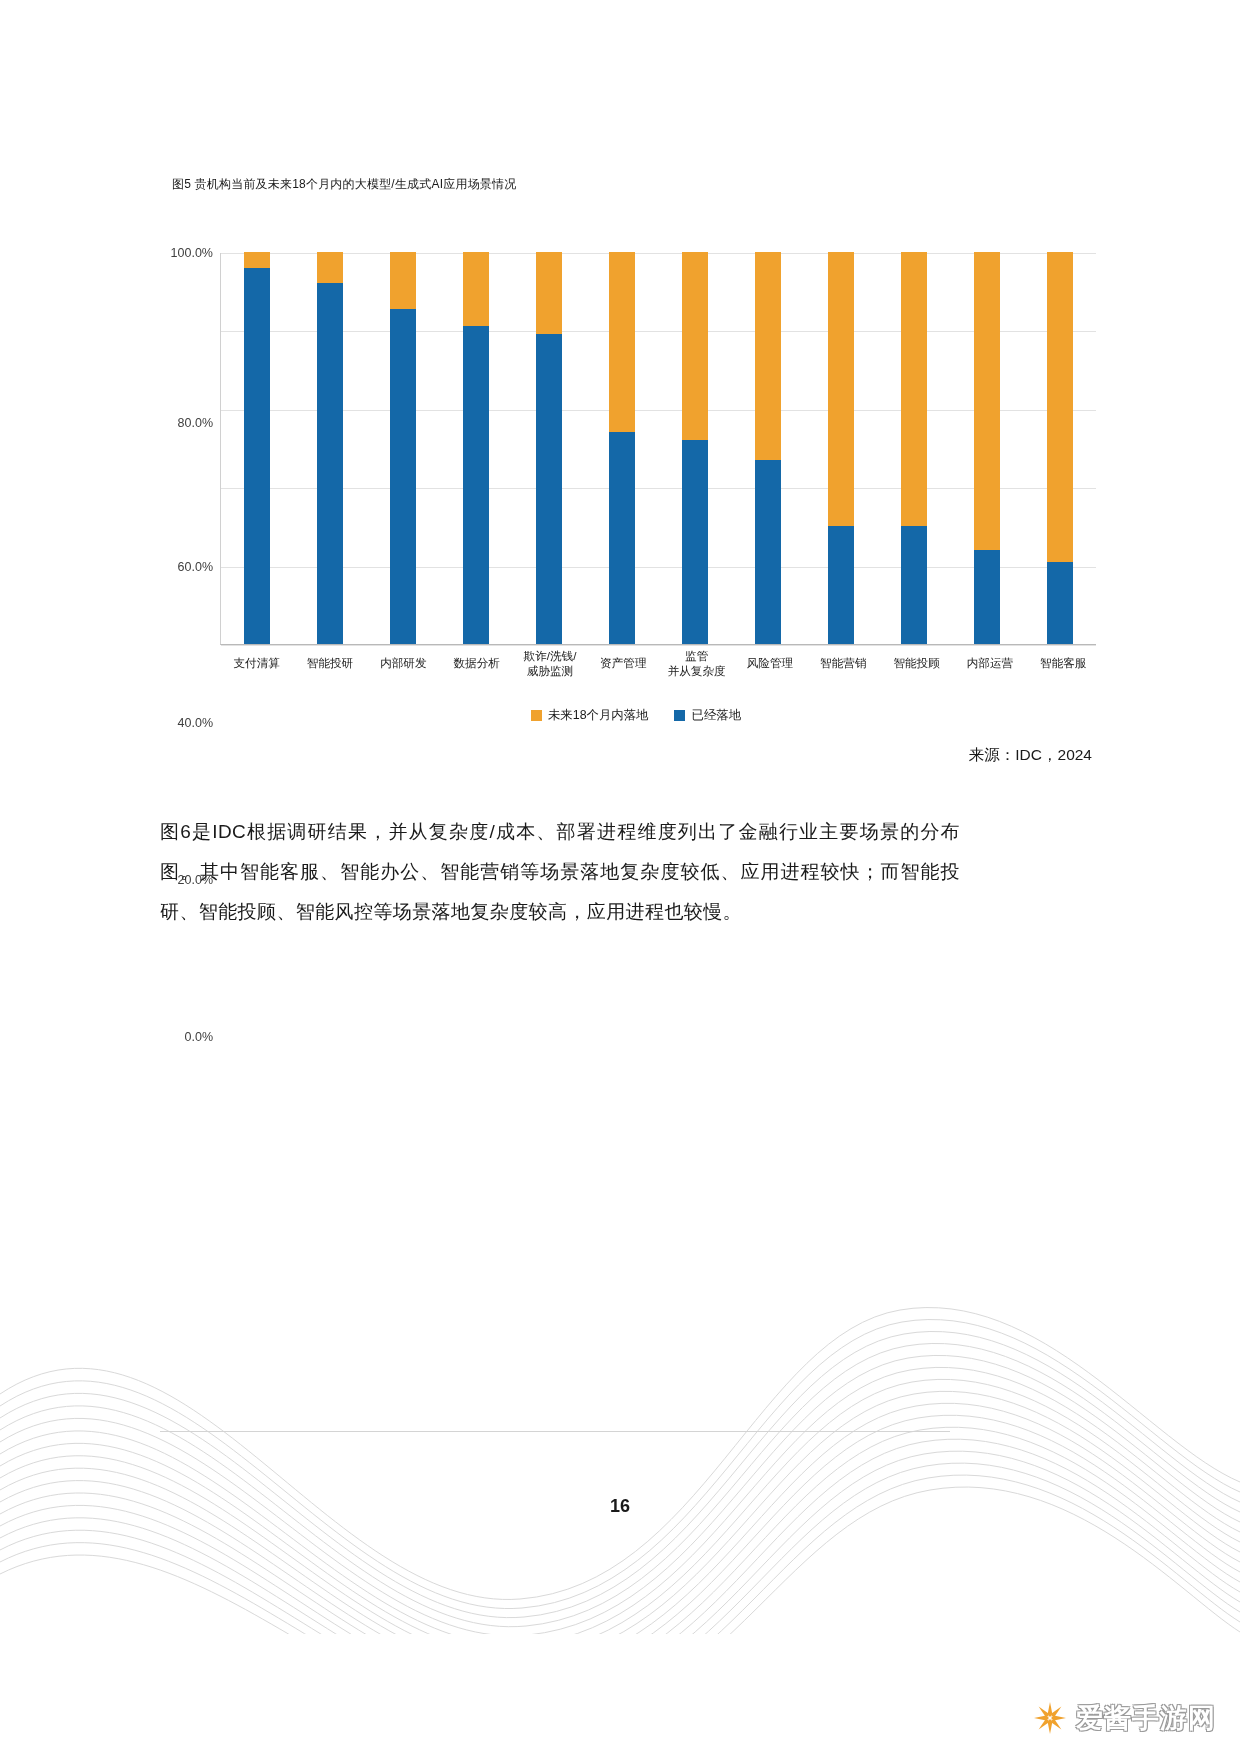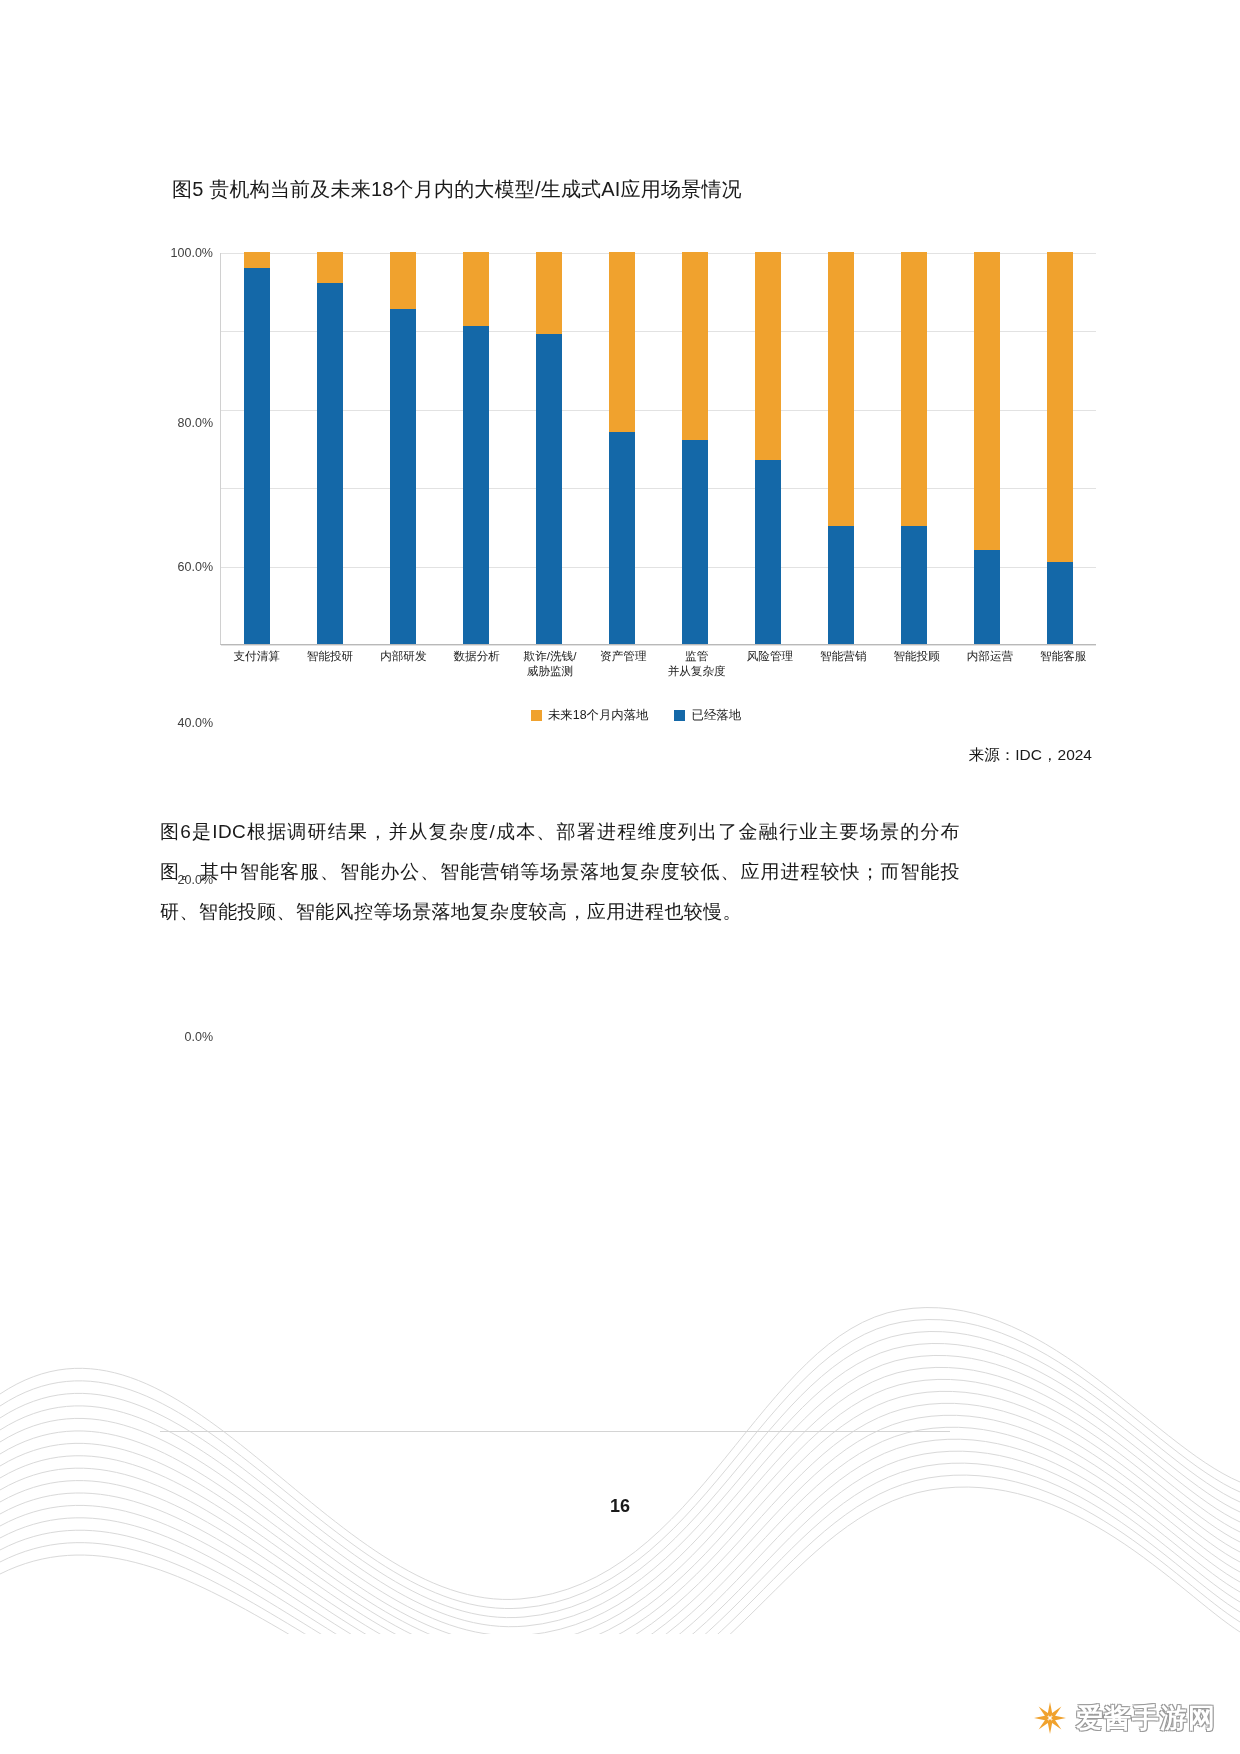--- a/index.html
+++ b/index.html
@@ -19,21 +19,21 @@
   .page {
     position: absolute;
     inset: 0;
   }
 
   
   .fig-caption {
     position: absolute;
     left: 172px;
     top: 176px;
-    font-size: 20px;
+    font-size: 12px;
     letter-spacing: 0.2px;
     color: #1a1a1a;
     white-space: nowrap;
   }
 
   
   .chart-wrap {
     position: absolute;
     left: 150px;
     top: 235px;
@@ -95,20 +95,21 @@
   .seg-future { background: #f0a22e; width: 100%; }
   .seg-landed { background: #1468a8; width: 100%; }
 
   .xlabels {
     position: absolute;
     left: 70px;
     right: 10px;
     top: 414px;
     display: flex;
     justify-content: space-around;
+    align-items: center;
   }
   .xlabel {
     flex: 1 1 0;
     text-align: center;
     font-size: 11.6px;
     line-height: 1.28;
     color: #1a1a1a;
   }
 
   

